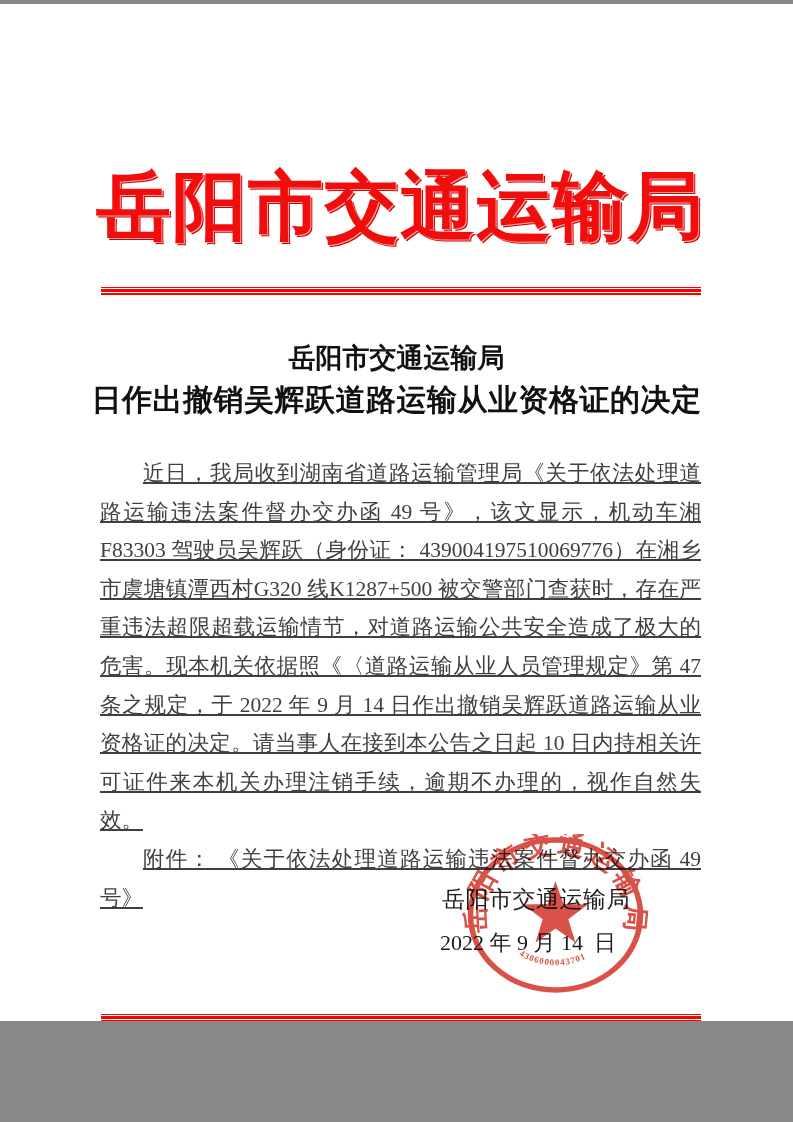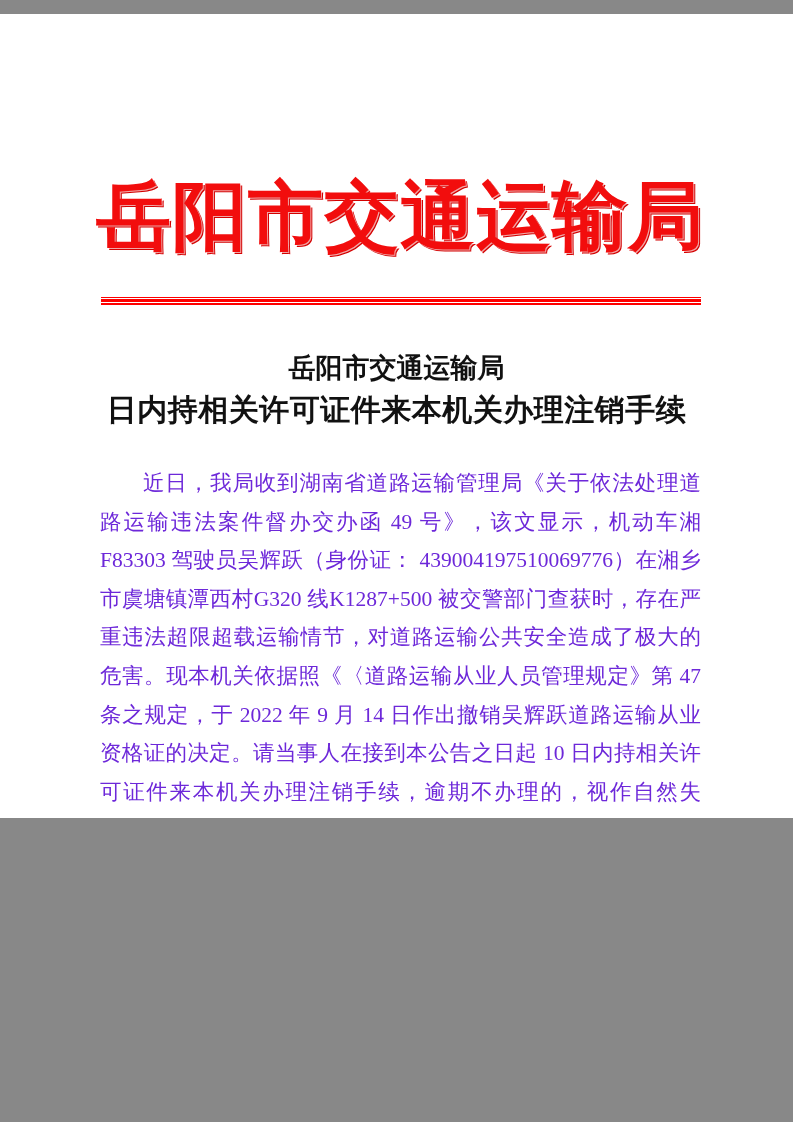--- a/index.html
+++ b/index.html
@@ -1,20 +1,20 @@
 <!DOCTYPE html>
 <html><head>
 <meta charset="utf-8">
 <style>
   html, body { margin: 0; padding: 0; background: #888; }
   .page {
     position: relative;
     width: 793px;
-    height: 804px;
-    margin: 14px auto;
+    height: 1017px;
+    margin: 4px auto;
     background: #ffffff;
     overflow: hidden;
     font-family: "Liberation Serif", "DejaVu Serif", serif;
     color: #1a1a1a;
   }
   .banner {
     position: absolute;
     top: 152px;
     left: 96px;
     width: 601px;
@@ -65,21 +65,22 @@
     color: #111;
   }
   .body-text {
     position: absolute;
     top: 450px;
     left: 100px;
     width: 601px;
     font-size: 21.5px;
     line-height: 38.6px;
     text-align: justify;
-    color: #6d28d9;
+    color: #404040;
+    text-decoration: underline;
   }
   .body-text p {
     margin: 0;
     text-indent: 2em;
   }
   .signature {
     position: absolute;
     top: 880px;
     right: 163px;
     text-align: right;
@@ -114,21 +115,21 @@
 <body>
 
 <div class="page">
 
   <div class="banner">岳阳市交通运输局</div>
 
   <div class="red-rule rule-top"></div>
 
   <div class="doc-title-1">岳阳市交通运输局</div>
 
-  <div class="doc-title-2">日内持相关许可证件来本机关办理注销手续</div>
+  <div class="doc-title-2">日作出撤销吴辉跃道路运输从业资格证的决定</div>
 
   <div class="body-text">
     <p>近日，我局收到湖南省道路运输管理局《关于依法处理道路运输违法案件督办交办函 49 号》，该文显示，机动车湘F83303 驾驶员吴辉跃（身份证： 439004197510069776）在湘乡市虞塘镇潭西村G320 线K1287+500 被交警部门查获时，存在严重违法超限超载运输情节，对道路运输公共安全造成了极大的危害。现本机关依据照《〈道路运输从业人员管理规定》第 47 条之规定，于 2022 年 9 月 14 日作出撤销吴辉跃道路运输从业资格证的决定。请当事人在接到本公告之日起 10 日内持相关许可证件来本机关办理注销手续，逾期不办理的，视作自然失效。</p>
     <p>附件： 《关于依法处理道路运输违法案件督办交办函 49 号》</p>
   </div>
 
   <div class="signature">
     <div class="sig-org">岳阳市交通运输局</div>
     <div class="sig-date">2022 年 9 月 14  日</div>
   </div>

